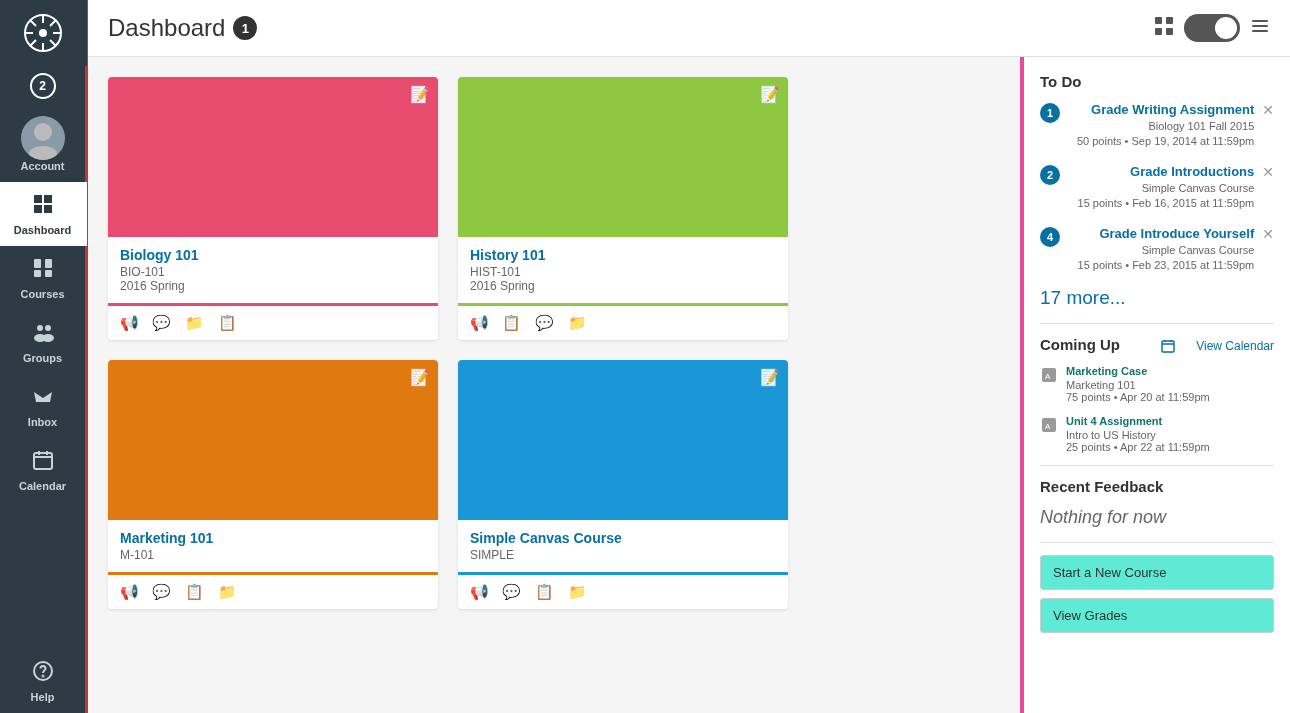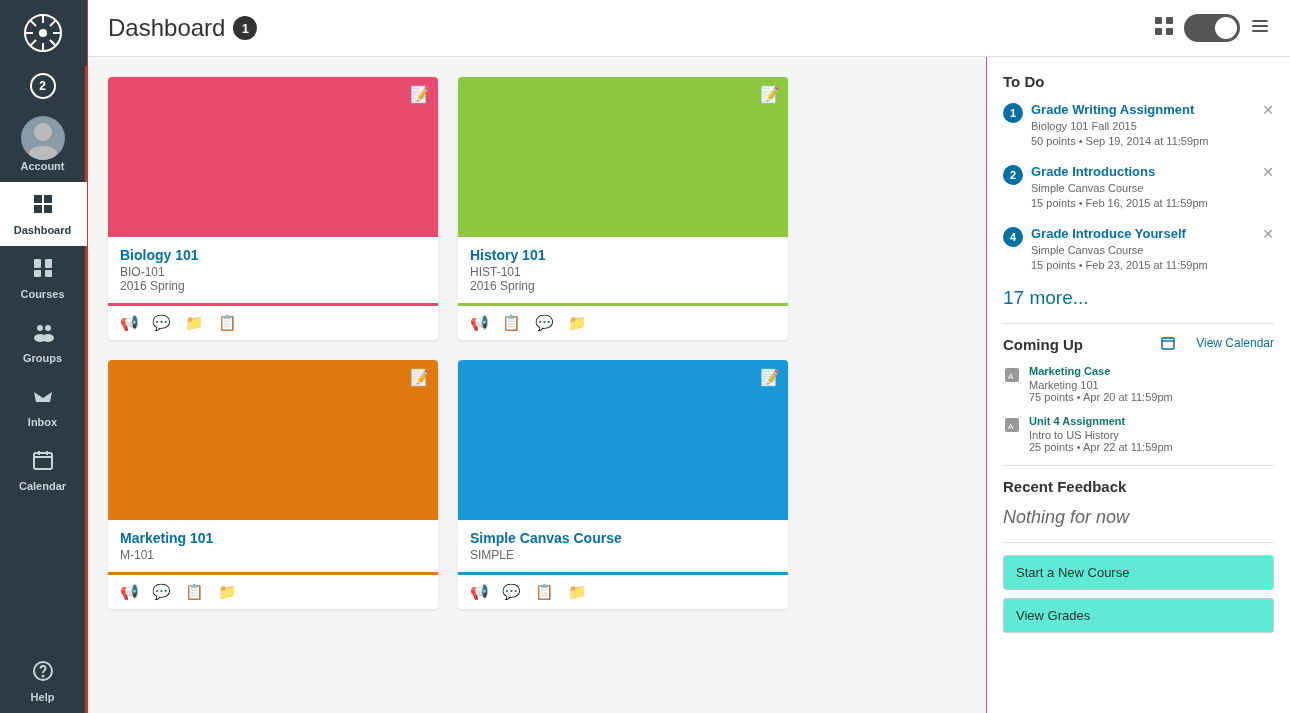--- a/index.html
+++ b/index.html
@@ -184,23 +184,23 @@
       border-top: 3px solid transparent;
     }
     .card-action-icon {
       color: #aaa;
       font-size: 15px;
       cursor: pointer;
     }
 
     
     .right-sidebar {
-      width: 304px;
+      width: 270px;
       background: white;
-      border-left: 1px solid #ec4899;
+      border-left: 4px solid #ec4899;
       padding: 16px;
       overflow-y: auto;
       flex-shrink: 0;
     }
     .section-title {
       font-size: 15px;
       font-weight: 700;
       color: #333;
       margin-bottom: 12px;
     }
@@ -214,30 +214,30 @@
       width: 20px; height: 20px;
       border-radius: 50%;
       background: #0770a3;
       color: white;
       font-size: 11px;
       font-weight: bold;
       display: flex; align-items: center; justify-content: center;
       flex-shrink: 0;
       margin-top: 1px;
     }
-    .todo-content { flex: 1; }
+    .todo-content { flex: 1; text-align: right; }
     .todo-title { color: #0770a3; font-size: 13px; font-weight: 600; cursor: pointer; margin-bottom: 2px; }
     .todo-meta { color: #666; font-size: 11px; line-height: 1.4; }
     .todo-close { color: #999; font-size: 14px; cursor: pointer; flex-shrink: 0; margin-top: 0; }
     .more-link { color: #0770a3; font-size: 19px; cursor: pointer; margin-bottom: 14px; display: block; }
     .divider { border: none; border-top: 1px solid #e0e0e0; margin: 12px 0; }
 
     .coming-up-header {
       display: flex;
-      align-items: flex-start;
+      align-items: flex-end;
       justify-content: space-between;
       margin-bottom: 12px;
     }
     .view-calendar-link { color: #0770a3; font-size: 12px; cursor: pointer; display: flex; align-items: center; gap: 21px; }
     .coming-item { display: flex; align-items: flex-start; gap: 8px; margin-bottom: 12px; }
     .coming-icon { color: #999; font-size: 18px; flex-shrink: 0; margin-top: 1px; }
     .coming-content {}
     .coming-title { color: #0f766e; font-size: 11px; font-weight: 600; cursor: pointer; margin-bottom: 2px; }
     .coming-meta { color: #666; font-size: 11px; }
 

